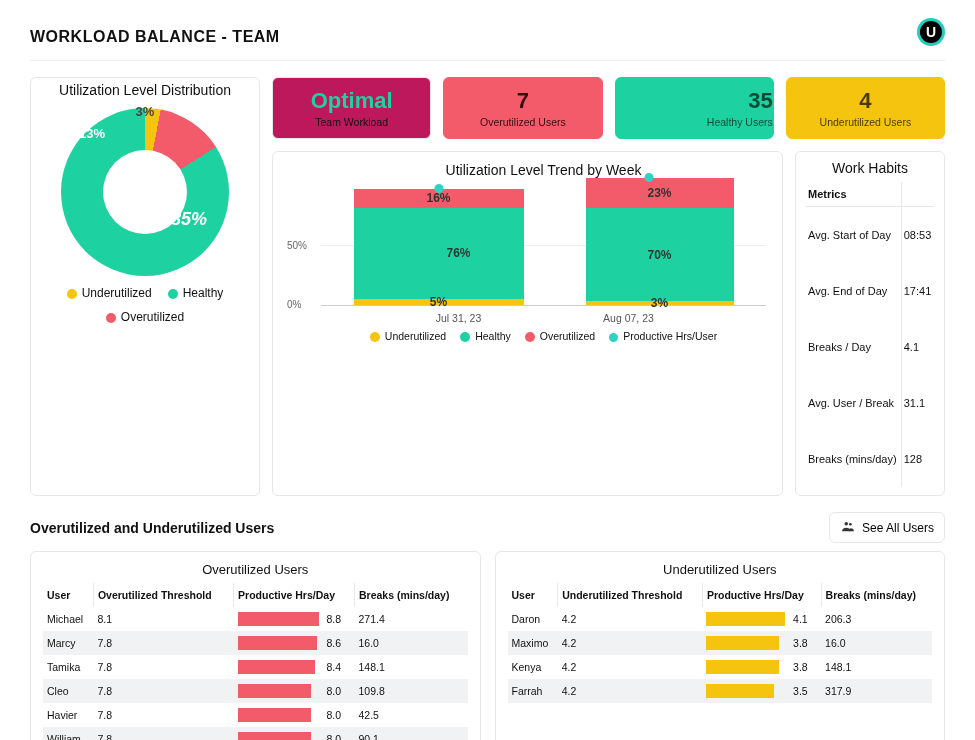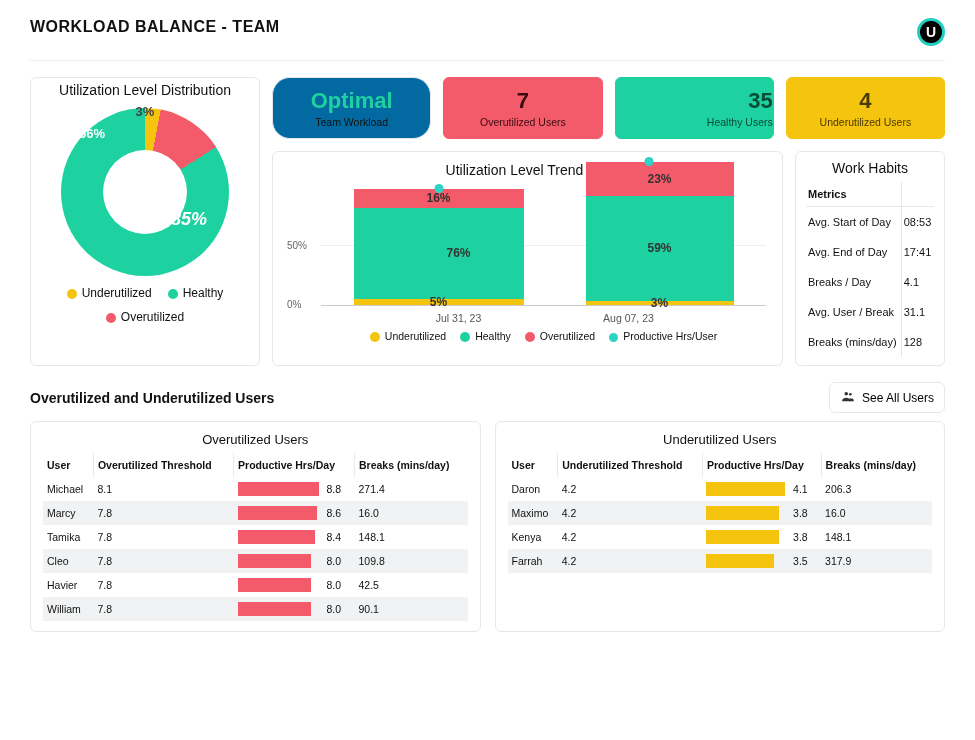--- a/index.html
+++ b/index.html
@@ -9,21 +9,21 @@
     --teal:#2dd4c5;
     --text:#111;
     --muted:#555;
     --card-border:#e5e7eb;
     --card-bg:#fff;
     --row-alt:#f1f2f3;
   }
   *{box-sizing:border-box;font-family:Arial,Helvetica,sans-serif;}
   body{margin:0;background:#fff;color:var(--text);font-size:12px;}
   .page{width:975px;height:740px;padding:18px 30px;}
-  .topbar{display:flex;align-items:flex-start;justify-content:space-between;border-bottom:1px solid #eee;padding-bottom:14px;}
+  .topbar{display:flex;align-items:flex-end;justify-content:space-between;border-bottom:1px solid #eee;padding-bottom:14px;}
   .title{font-size:16px;font-weight:700;letter-spacing:.5px;}
   .brand{width:28px;height:28px;border-radius:50%;background:#000;border:3px solid #20cfc0;color:#fff;display:flex;align-items:center;justify-content:center;font-weight:700;font-size:14px;}
   .grid{display:grid;grid-template-columns:230px 1fr 150px;gap:12px;margin-top:16px;}
   .card{background:var(--card-bg);border:1px solid var(--card-border);border-radius:6px;}
   
   .donut-card{grid-row:span 2;}
   .donut-title{text-align:center;font-size:14px;margin:4px 0 10px;}
   .donut-wrap{position:relative;width:168px;height:168px;margin:0 auto;}
   .donut{position:absolute;inset:0;border-radius:50%;
     background:conic-gradient(var(--yellow) 0 10.8deg, var(--red) 10.8deg 57.6deg, var(--green) 57.6deg 360deg);}
@@ -33,21 +33,21 @@
   .pct.red{left:18px;top:18px;}
   .pct.yellow{left:50%;top:-4px;transform:translateX(-50%);color:#444;}
   .legend{display:flex;flex-wrap:wrap;gap:10px 16px;justify-content:center;margin-top:10px;}
   .dot{width:10px;height:10px;border-radius:50%;display:inline-block;margin-right:5px;vertical-align:middle;}
   
   .stats{display:grid;grid-template-columns:repeat(4,1fr);gap:12px;}
   .stat{border-radius:6px;padding:10px 0;text-align:center;border:1px solid var(--card-border);}
   .stat .big{font-size:22px;font-weight:700;}
   .stat .sub{font-size:10.5px;margin-top:2px;}
   .stat.plain .big{color:var(--green);}
-  .stat.plain{background:#0369a1;border-radius:18px;}
+  .stat.plain{background:#be185d;}
   .stat.red{background:var(--red);border-color:var(--red);}
   .stat.red .big,.stat.red .sub{color:#3a0c10;}
   .stat.green{background:var(--green);border-color:var(--green);}
   .stat.green .big,.stat.green .sub{color:#084b37;text-align:right;}
   .stat.yellow{background:var(--yellow);border-color:var(--yellow);}
   .stat.yellow .big,.stat.yellow .sub{color:#4a3b00;}
   
   .trend{padding:8px 16px 8px 48px;position:relative;}
   .trend-title{text-align:center;font-size:14px;margin:2px 0 8px;}
   .trend-bars{display:flex;gap:40px;justify-content:center;align-items:flex-end;height:120px;position:relative;border-bottom:1px solid #ccc;}
@@ -62,21 +62,21 @@
   .trend-xlabels{display:flex;justify-content:center;margin-top:6px;}
   .trend-xlabels span{display:block;width:170px;text-align:center;font-size:10.5px;color:#555;}
   .trend-legend{display:flex;gap:14px;justify-content:center;margin-top:6px;font-size:10.5px;flex-wrap:wrap;}
   .diamond{width:9px;height:9px;background:var(--teal);border-radius:50%;display:inline-block;margin-right:5px;vertical-align:middle;}
   
   .habits{padding:8px 10px;}
   .habits-title{text-align:center;font-size:14px;margin:0 0 6px;}
   .habits table{width:100%;border-collapse:collapse;font-size:11px;}
   .habits th{border-bottom:1px solid var(--card-border);text-align:left;padding:6px 2px;font-weight:700;}
   .habits th:last-child{border-left:1px solid var(--card-border);}
-  .habits td{padding:9px 2px;}
+  .habits td{padding:22px 2px;}
   .habits td:last-child{border-left:1px solid var(--card-border);}
   
   .section-row{display:flex;justify-content:space-between;align-items:center;margin:16px 0 8px;}
   .section-title{font-size:14px;font-weight:700;}
   .see-all{border:1px solid var(--card-border);border-radius:6px;padding:6px 10px;background:#fff;font-size:12px;display:flex;align-items:center;gap:6px;cursor:pointer;}
   
   .tables{display:grid;grid-template-columns:1fr 1fr;gap:14px;}
   .tbl-card{padding:10px 12px;}
   .tbl-title{text-align:center;font-size:13px;margin-bottom:6px;}
   table.data{width:100%;border-collapse:collapse;font-size:10.5px;}
@@ -101,21 +101,21 @@
     <div class="brand">U</div>
   </div>
 
   <div class="grid">
 
     <div class="card donut-card">
       <div class="donut-title">Utilization Level Distribution</div>
       <div class="donut-wrap">
         <div class="donut"></div>
         <div class="pct yellow">3%</div>
-        <div class="pct red">66%</div>
+        <div class="pct red">13%</div>
         <div class="pct green">85%</div>
       </div>
       <div class="legend">
         <span><span class="dot" style="background:var(--yellow)"></span><span>Underutilized</span></span>
         <span><span class="dot" style="background:var(--green)"></span><span>Healthy</span></span>
         <span><span class="dot" style="background:var(--red)"></span><span>Overutilized</span></span>
       </div>
     </div>
 
     <div class="stats" style="grid-column:2 / span 2;">
@@ -141,23 +141,23 @@
       <div class="trend-title">Utilization Level Trend by Week</div>
       <div class="trend-bars">
         <div class="gridline" style="bottom:50%"></div>
         <span class="axis-tick" style="bottom:-5px;">0%</span>
         <span class="axis-tick" style="bottom:calc(50% - 5px);">50%</span>
         <div id="trend-bars-host" style="display:contents"><div class="stack" style="height: 116.4px;">
               <div class="seg red" style="height: 16.4948%;">16%</div>
               <div class="seg green" style="height: 78.3505%; padding-left: 40px;">76%</div>
               <div class="seg yellow" style="height: 5.15464%;">5%</div>
               <div class="point"></div>
-            </div><div class="stack" style="height: 143px; padding-left: 22px;">
+            </div><div class="stack" style="height: 127px; padding-left: 22px;">
               <div class="seg red" style="height: 23.9583%;">23%</div>
-              <div class="seg green" style="height: 72.9167%;">59%</div>
+              <div class="seg green" style="height: 72.9167%;">70%</div>
               <div class="seg yellow" style="height: 3.125%;">3%</div>
               <div class="point"></div>
             </div></div>
       </div>
       <div class="trend-xlabels">
         <span>Jul 31, 23</span>
         <span>Aug 07, 23</span>
       </div>
       <div class="trend-legend">
         <span><span class="dot" style="background:var(--yellow)"></span><span>Underutilized</span></span>

